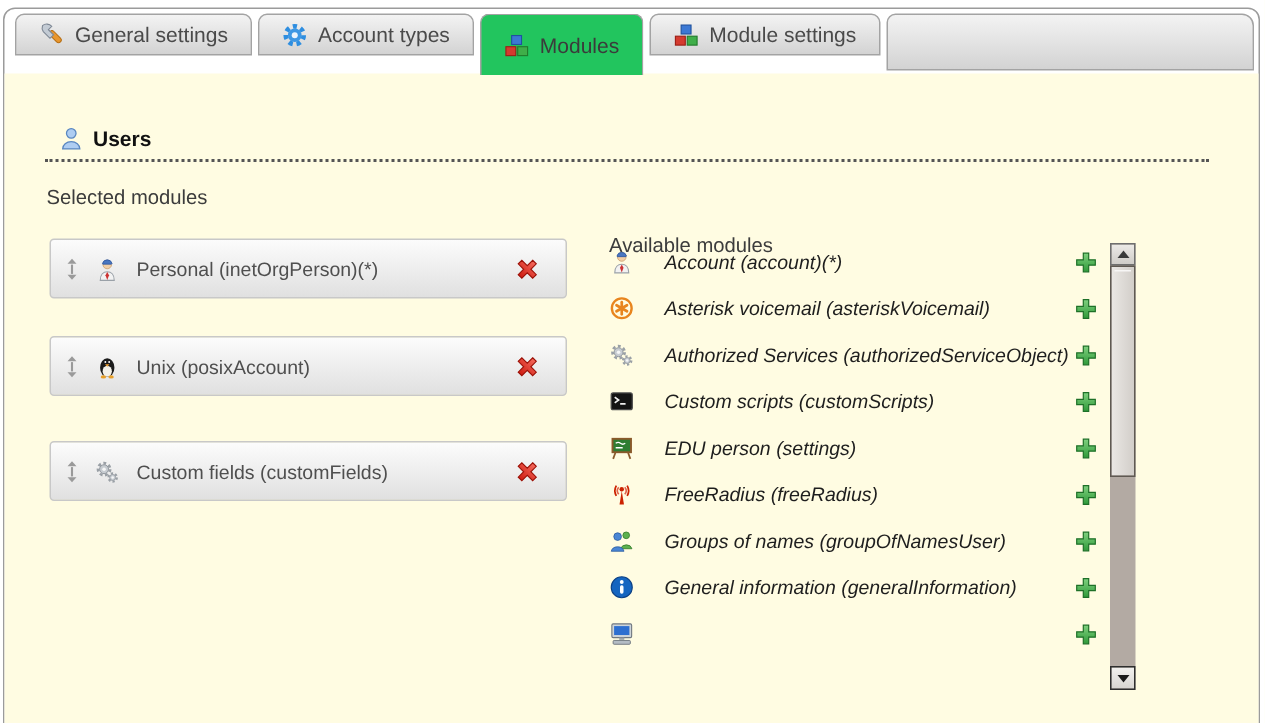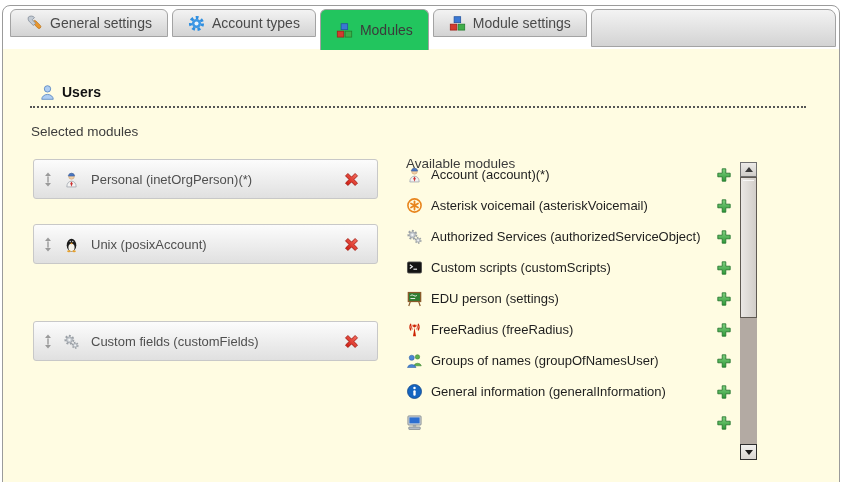--- a/index.html
+++ b/index.html
@@ -35,22 +35,22 @@
         display:flex;align-items:center;cursor:move;}
   .card .handle{width:10px;height:15px;margin-left:9px;flex:0 0 auto;cursor:ns-resize;}
   .card .micon{width:17px;height:17px;margin-left:10px;flex:0 0 auto;}
   .card .clabel{margin-left:11px;font-size:13px;color:#4f4f4f;flex:1;
                 white-space:nowrap;overflow:hidden;}
   .card .del{width:17px;height:17px;margin-right:17px;flex:0 0 auto;cursor:pointer;}
   
   .avail{position:absolute;left:406px;top:166px;width:326px;}
   .arow{display:flex;align-items:center;margin-bottom:14px;min-height:17px;}
   .arow .micon{width:17px;height:17px;flex:0 0 auto;}
-  .arow .alabel{margin-left:8px;font-size:13px;color:#1e1e1e;line-height:16px;
-                max-width:272px;}
+  .arow .alabel{margin-left:20px;font-size:13px;color:#1e1e1e;line-height:16px;
+                max-width:272px;font-style:italic;}
   .arow .spacer{flex:1;}
   .arow .add{width:16px;height:16px;flex:0 0 auto;cursor:pointer;}
   
   .sbar{position:absolute;left:740px;top:162px;width:17px;height:298px;
         background:#b3aaa3;box-sizing:border-box;}
   .sbtn{position:absolute;left:0;width:17px;height:15px;box-sizing:border-box;
         border:1px solid #6f6f6f;background:linear-gradient(#eceae7,#cfccc8);
         display:flex;align-items:center;justify-content:center;cursor:pointer;}
   .sbtn.up{top:0;}
   .sbtn.down{bottom:0;height:16px;border-color:#2e2e2e;background:linear-gradient(#f2f1ef,#d8d5d1);}
@@ -245,21 +245,21 @@
         <use href="#sym-updown"></use>
       </svg>
     <svg class="micon">
         <use href="#sym-tux"></use>
       </svg>
     <span class="clabel">Unix (posixAccount)</span>
     <svg class="del">
         <use href="#sym-x"></use>
       </svg>
   </div>
-  <div class="card" style="top:321px">
+  <div class="card" style="top:294px">
     <svg class="handle">
         <use href="#sym-updown"></use>
       </svg>
     <svg class="micon">
         <use href="#sym-gears"></use>
       </svg>
     <span class="clabel">Custom fields (customFields)</span>
     <svg class="del">
         <use href="#sym-x"></use>
       </svg>

